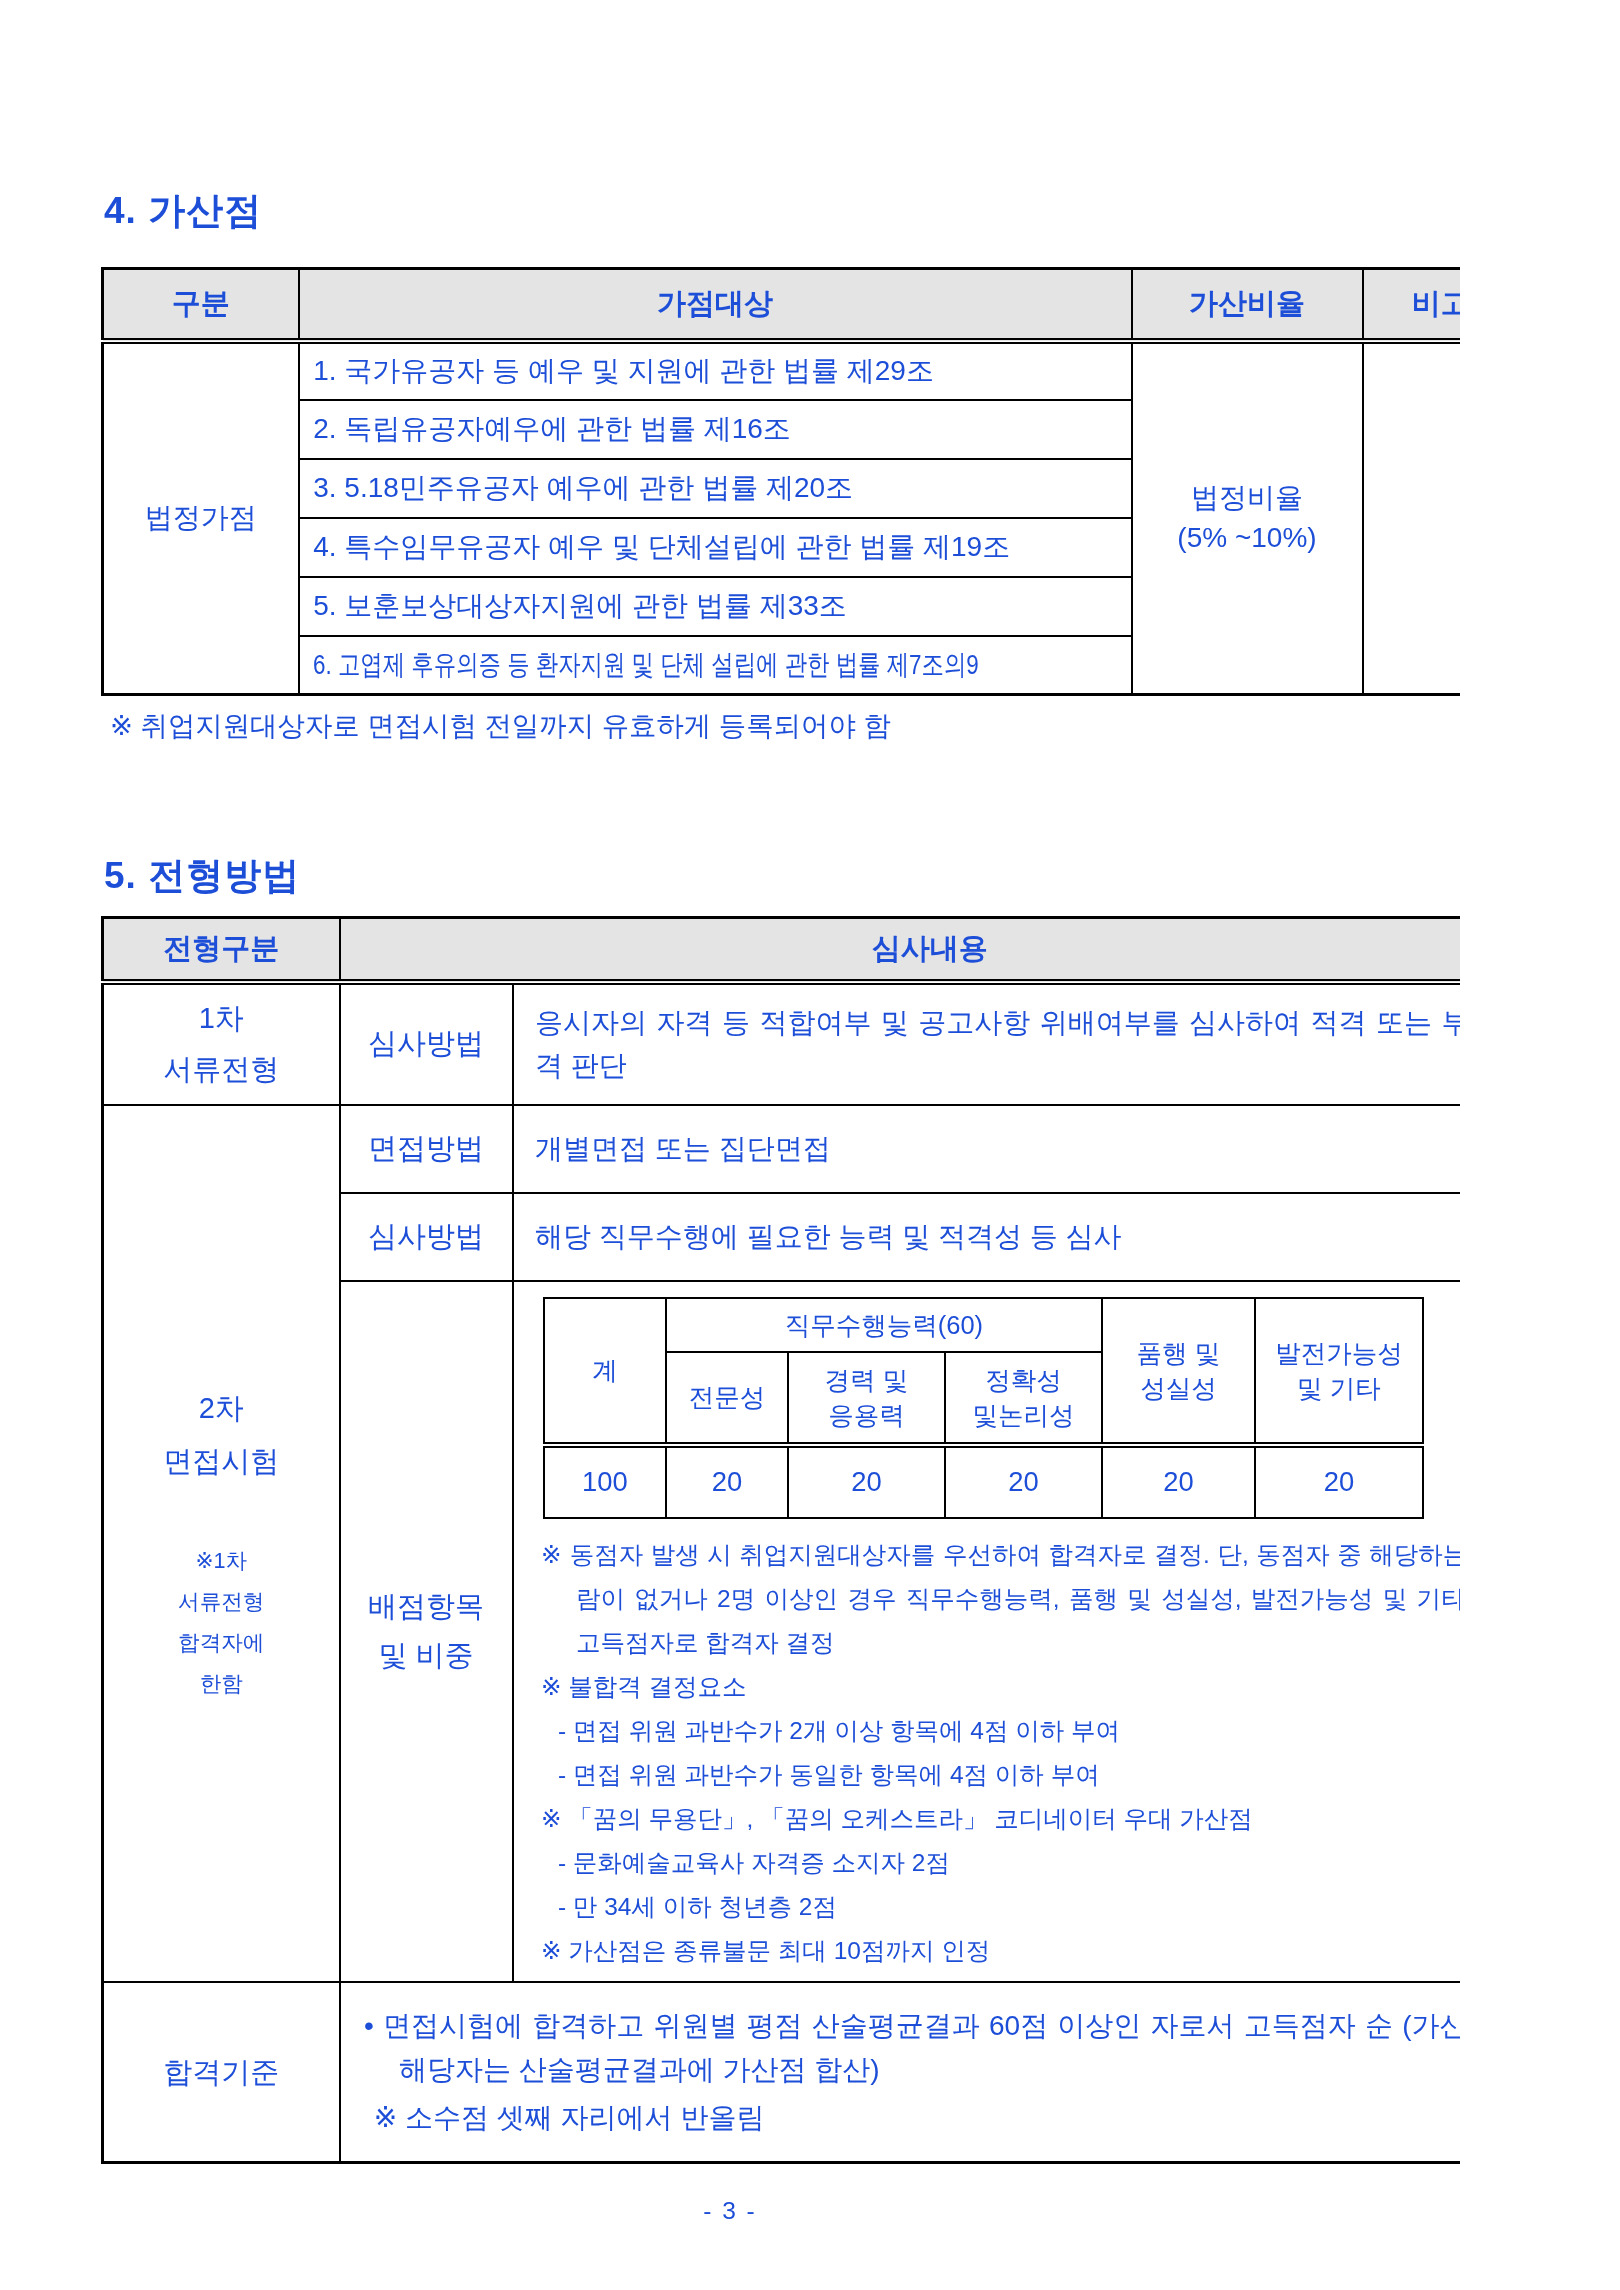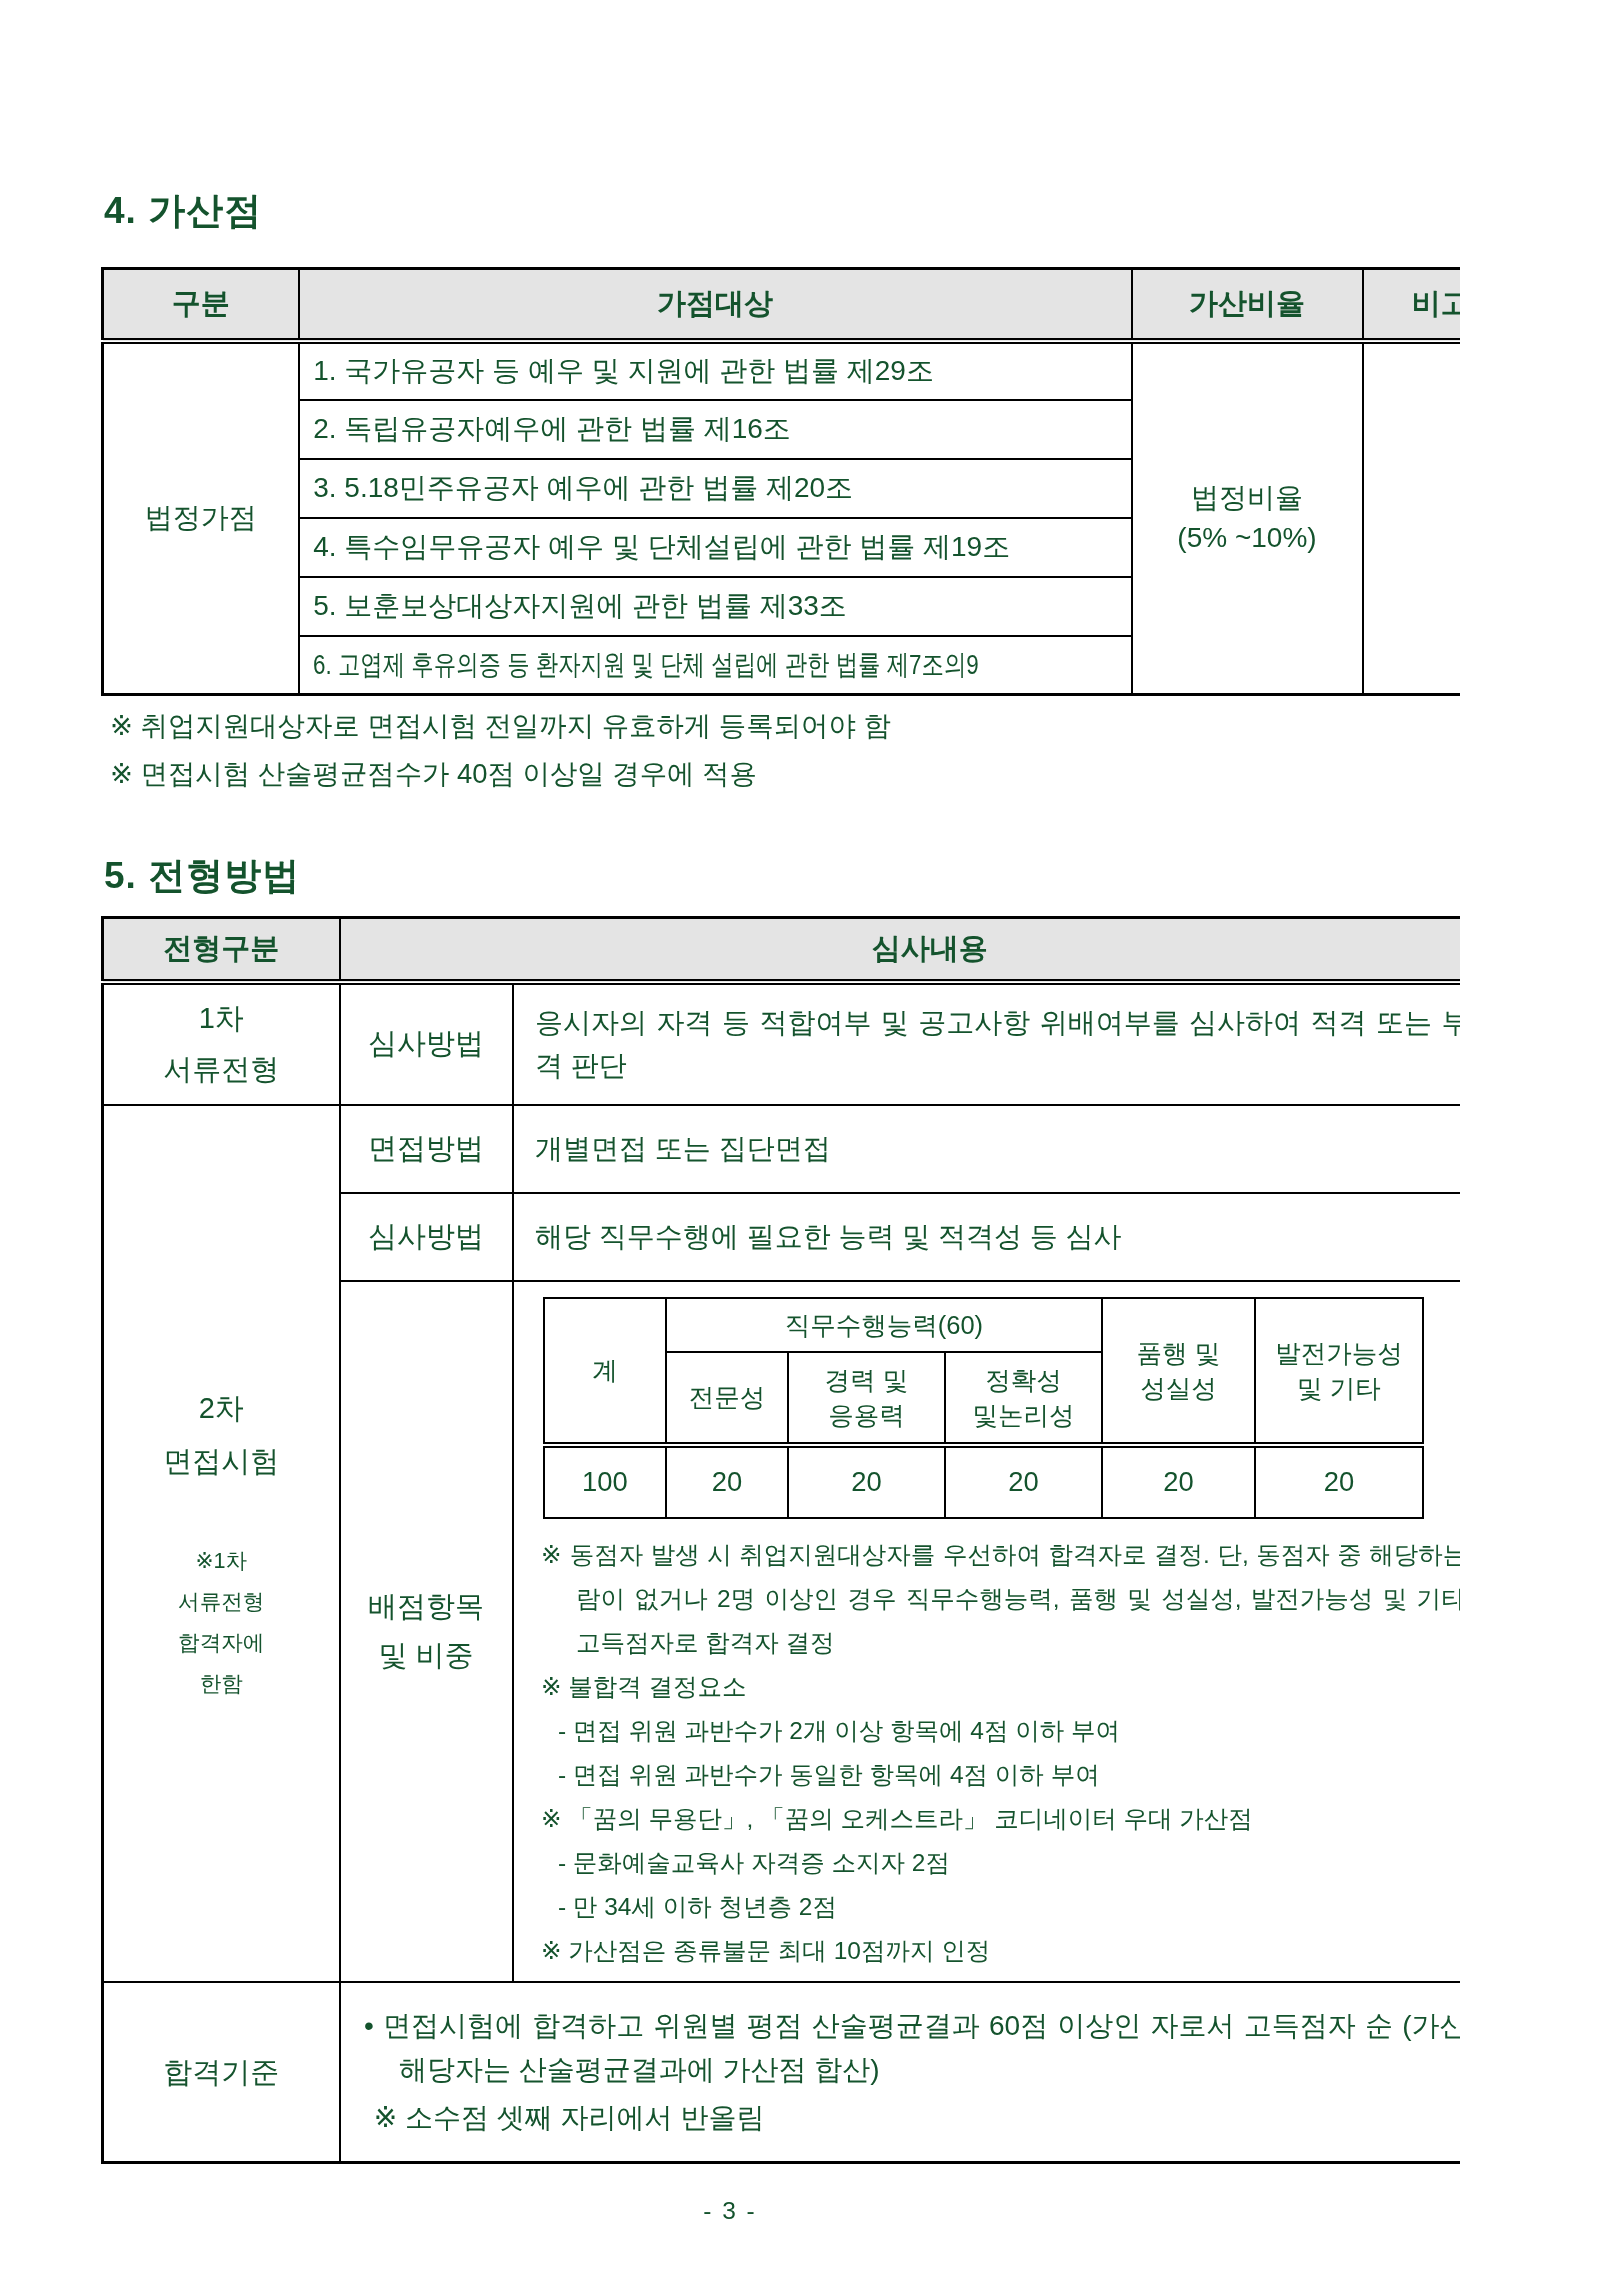--- a/index.html
+++ b/index.html
@@ -2,21 +2,21 @@
 <html><head>
 <meta charset="utf-8">
 <style>
   * { box-sizing: border-box; }
   html, body { margin: 0; padding: 0; background: #ffffff; }
   .page {
     position: relative;
     width: 1460px;
     height: 2291px;
     background: #ffffff;
-    color: #14532d;
+    color: #1d4ed8;
     font-family: "Liberation Sans", "DejaVu Sans", sans-serif;
     overflow: hidden;
   }
 
   
   .sec-heading { position: absolute; left: 104px; display: flex; align-items: baseline; gap: 29px; }
   .sec-heading .num-title { font-size: 37px; font-weight: bold; letter-spacing: 1px; }
   .sec-heading .note { font-size: 26.5px; letter-spacing: 1px; }
   #heading4 { top: 186px; }
   #heading5 { top: 851px; }
@@ -130,21 +130,20 @@
           <td class="item">5. 보훈보상대상자지원에 관한 법률 제33조</td>
         </tr>
       <tr>
           <td class="item"><span class="condensed">6. 고엽제 후유의증 등 환자지원 및 단체 설립에 관한 법률 제7조의9</span></td>
         </tr>
     </tbody>
   </table>
 
   <div id="notes4">
     <div>※ 취업지원대상자로 면접시험 전일까지 유효하게 등록되어야 함</div>
-    <div>※ 면접시험 산술평균점수가 40점 이상일 경우에 적용</div>
   </div>
 
   <div class="sec-heading" id="heading5">
     <span class="num-title">5. 전형방법</span>
   </div>
 
   <table class="t2">
     <colgroup>
       <col style="width:237px">
         <col style="width:173px">

